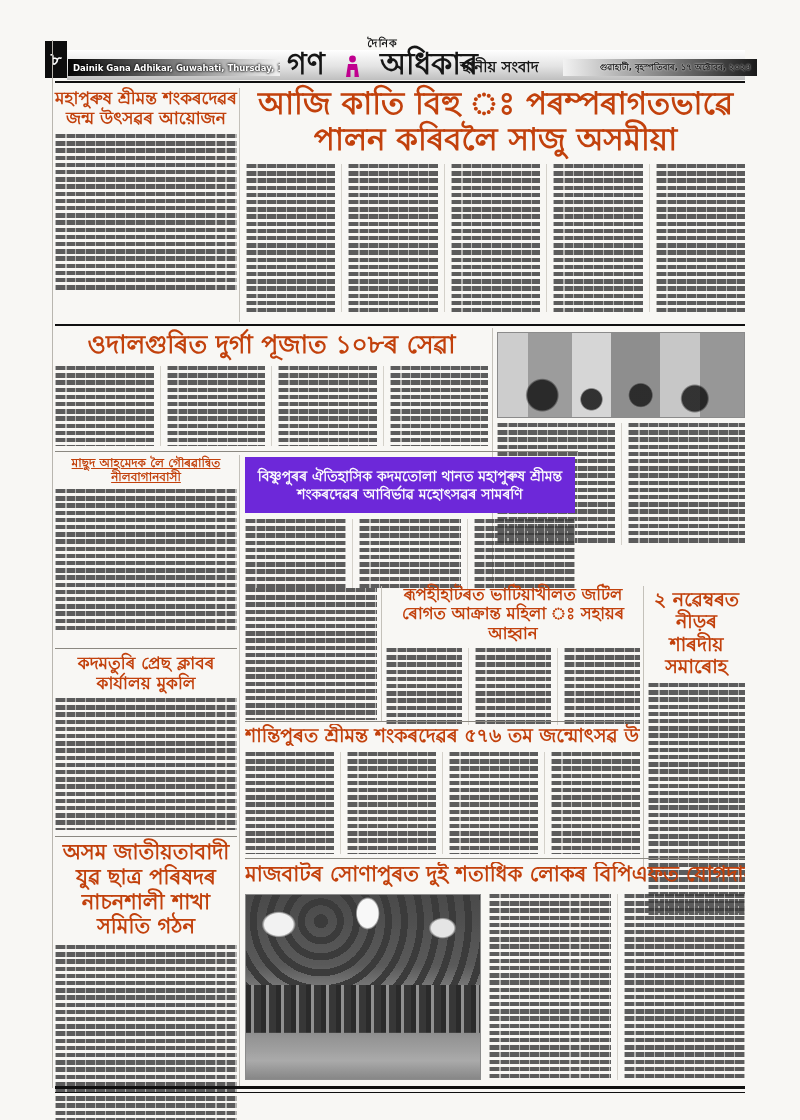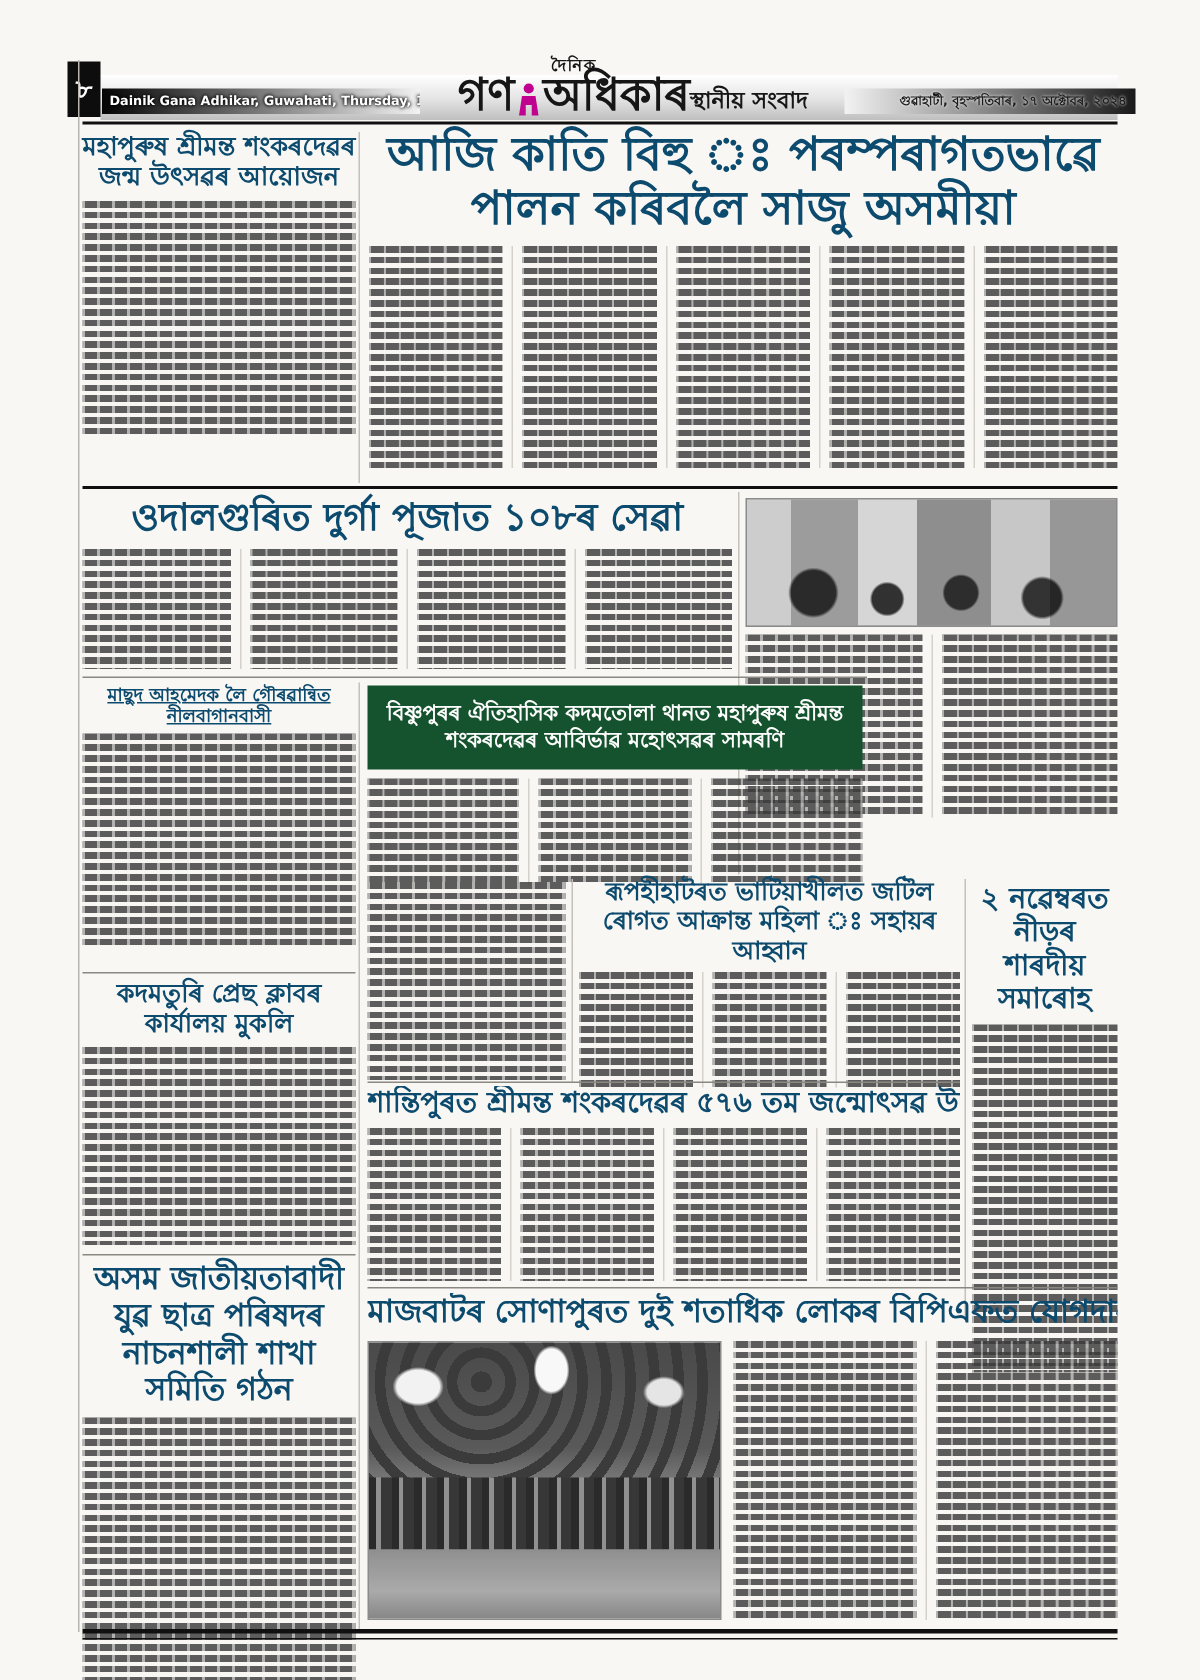--- a/index.html
+++ b/index.html
@@ -20,29 +20,29 @@
     font-size:8.5px;font-weight:bold;display:flex;align-items:center;padding:0 5px;white-space:nowrap;overflow:hidden;
   }
   .gradbar-r{
     background:linear-gradient(90deg,#f2f2f2,#1a1a1a);
     color:#1c1c1c;text-shadow:0 0 2px #fff;
     font-size:8.5px;font-weight:bold;display:flex;align-items:center;justify-content:flex-end;padding:0 6px;white-space:nowrap;overflow:hidden;text-align:right;
   }
   .mast-band{background:linear-gradient(180deg,#ffffff 0%,#e3e3e3 55%,#bfbfbf 100%);}
   .mast{display:flex;flex-direction:column;align-items:center;line-height:1;}
   .mast .daily{font-size:11px;font-weight:bold;letter-spacing:1px;}
-  .mast .big{font-size:30px;font-weight:bold;display:flex;align-items:flex-end;gap:2px;}
+  .mast .big{font-size:30px;font-weight:bold;display:flex;align-items:flex-end;gap:20px;}
   .seclabel{font-size:15px;font-weight:bold;display:flex;align-items:center;}
   .hr{background:#101010;}
   .vr{background:#c4c1ba;width:1px;}
   
-  .hl{font-weight:bold;text-align:center;line-height:1.18;color:#0c4a6e;}
+  .hl{font-weight:bold;text-align:center;line-height:1.18;color:#c2410c;}
   .hl-main{font-size:31px;line-height:1.15;}
   .hl-box{
-    background:#14532d;color:#fdfdfd;font-weight:bold;text-align:center;
+    background:#6d28d9;color:#fdfdfd;font-weight:bold;text-align:center;
     display:flex;align-items:center;justify-content:center;padding:4px 8px;line-height:1.3;font-size:14px;
   }
   
   .cols{display:flex;}
   .cols .col{flex:1;}
   .cols .col + .col{border-left:1px solid #d4d1ca;margin-left:6px;padding-left:6px;}
   .textsim{
     width:100%;height:100%;
     background-image:
       repeating-linear-gradient(90deg, rgba(248,247,244,.55) 0 1.5px, transparent 1.5px 10px),

